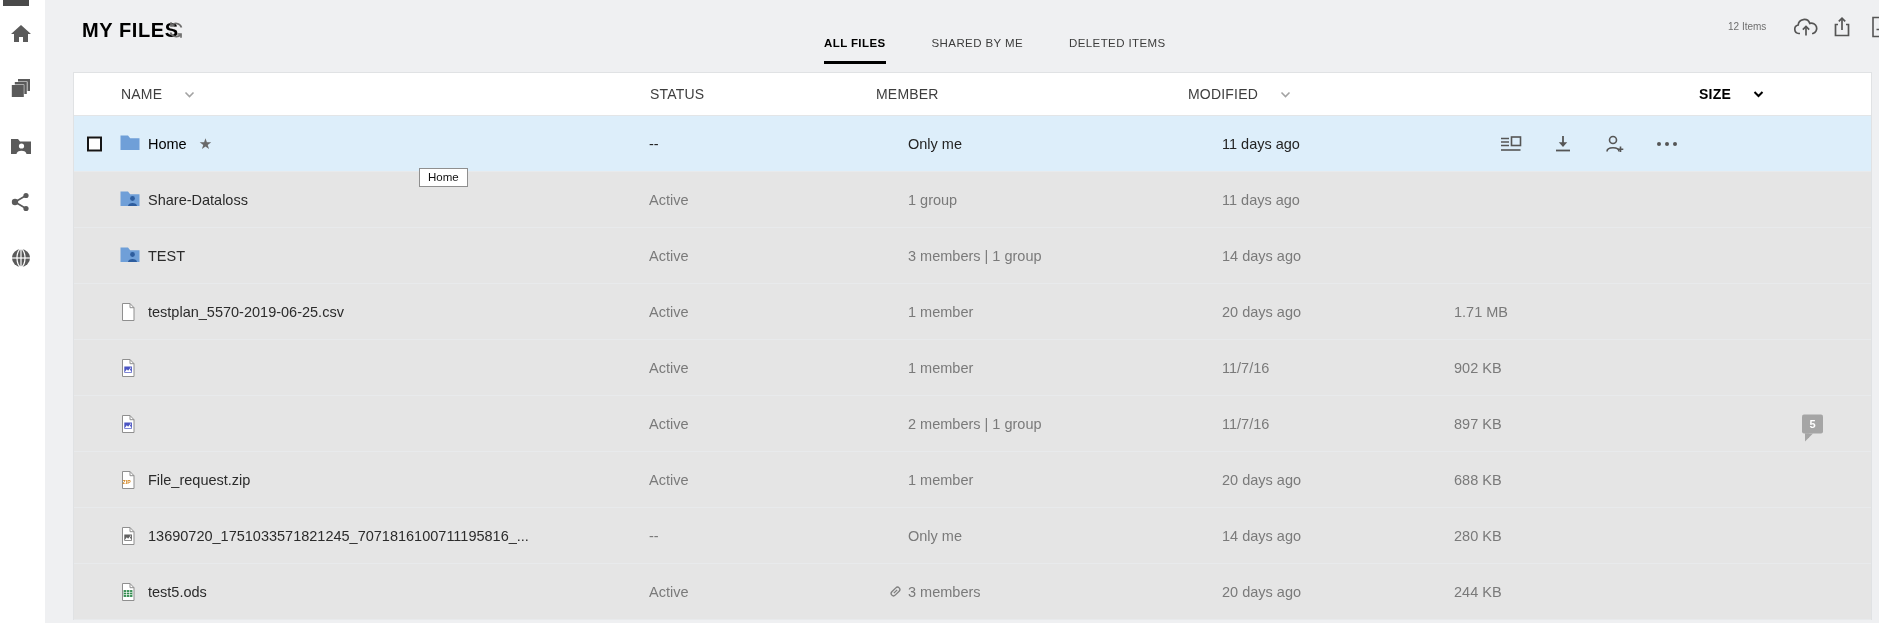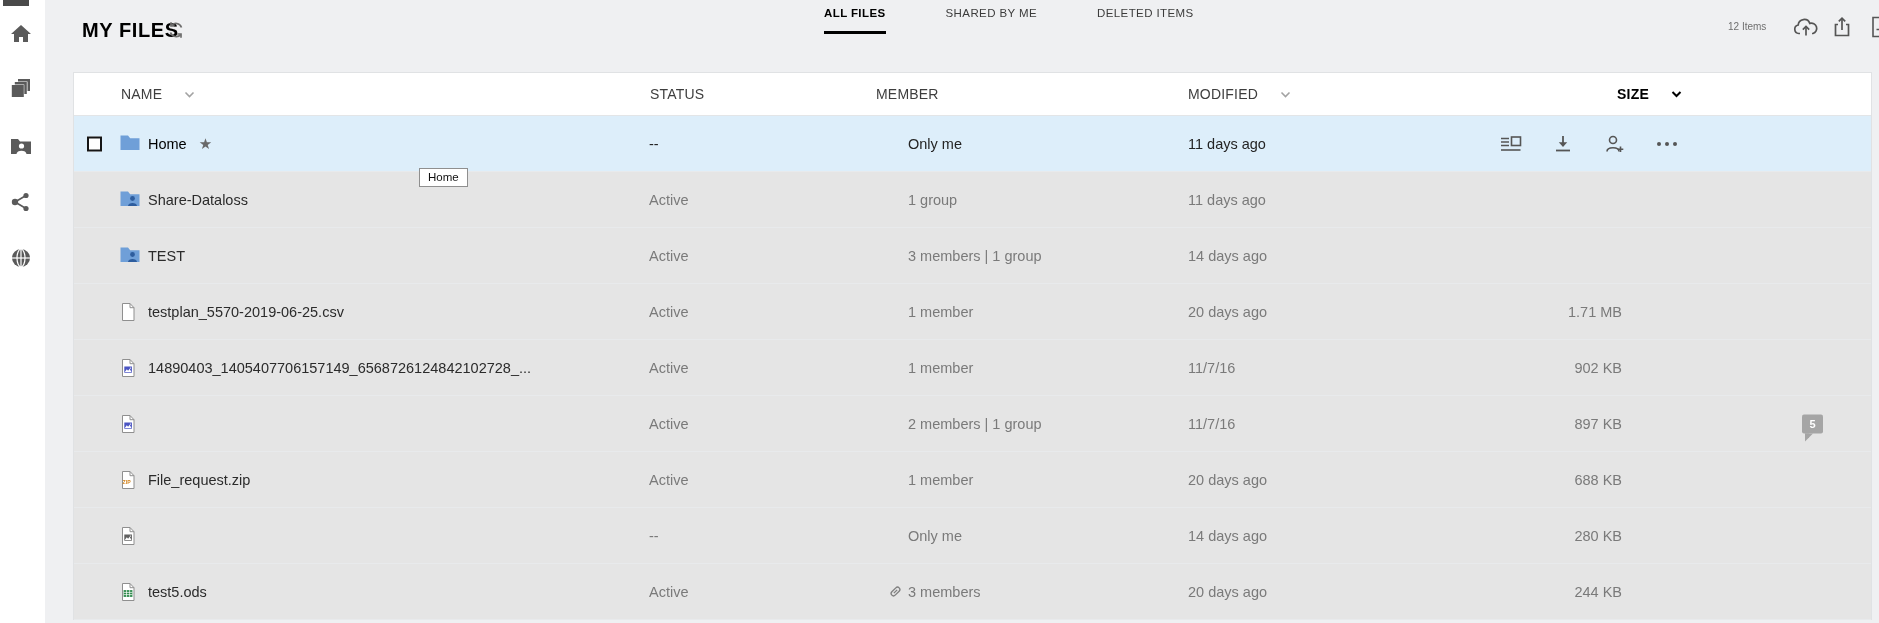--- a/index.html
+++ b/index.html
@@ -13,43 +13,43 @@
   
   .sidebar { position:absolute; left:0; top:0; width:45px; height:623px; background:#fff; z-index:2; }
   .sbitem { position:absolute; left:10px; width:22px; height:22px; cursor:pointer; }
   .sbitem:nth-child(1){ top:23px; } .sbitem:nth-child(2){ top:77px; }
   .sbitem:nth-child(3){ top:135px; } .sbitem:nth-child(4){ top:191px; }
   .sbitem:nth-child(5){ top:247px; }
   .notch { position:absolute; left:3px; top:0; width:26px; height:6px; background:#4a4a4a; z-index:3; }
   
   .pagetitle { position:absolute; left:82px; top:19px; font-size:20px; font-weight:bold; letter-spacing:.6px; color:#000; }
   .refresh { position:absolute; left:167px; top:21px; width:18px; height:18px; cursor:pointer; }
-  .tabbar { position:absolute; left:824px; top:7px; display:flex; gap:60px; }
+  .tabbar { position:absolute; left:824px; top:37px; display:flex; gap:46px; }
   .tab { font-size:11.5px; letter-spacing:.4px; color:#3c3c3c; padding-bottom:12px; cursor:pointer; white-space:nowrap; }
   .tab.active { font-weight:bold; color:#000; border-bottom:3px solid #000; }
   .itemscount { position:absolute; left:1728px; top:21px; font-size:10px; color:#6f6f6f; }
   .hacts { position:absolute; left:1793px; top:16px; display:flex; gap:12px; }
   .hact { width:26px; height:24px; cursor:pointer; }
   
   .table { position:absolute; left:73px; top:72px; width:1799px; background:#fff; border:1px solid #e0e2e4; border-bottom:none; }
   .thead { position:relative; height:43px; border-bottom:1px solid #e3e5e7; }
   .hcell { position:absolute; top:50%; transform:translateY(-50%); font-size:14px; color:#3e3e3e; letter-spacing:.2px; display:flex; align-items:center; gap:22px; white-space:nowrap; cursor:pointer; }
   .hname{ left:47px; } .hstatus{ left:576px; } .hmember{ left:802px; } .hmodified{ left:1114px;text-align:right; }
-  .hsize{ left:1543px; font-weight:bold; color:#000; }
+  .hsize{ left:1625px; font-weight:bold; color:#000; }
   .row { position:relative; height:56px; border-bottom:1px solid #e8eaec; background:#e5e5e5; }
   .row.selected { background:#ddeefa; }
   .cb { position:absolute; left:13px; top:50%; transform:translateY(-50%); width:15px; height:15px; border:2px solid #151515; background:#fff; cursor:pointer; }
   .ricon { position:absolute; left:46px; top:50%; transform:translateY(-50%); width:20px; height:19px; }
   .namewrap { position:absolute; left:74px; top:50%; transform:translateY(-50%); display:flex; align-items:center; font-size:14.5px; color:#2b2b2b; cursor:pointer; white-space:nowrap; }
   .row.selected .namewrap { color:#000; }
   .rstar { margin-left:12px; font-size:15px; color:#696969; cursor:pointer; font-family:"DejaVu Sans", sans-serif; }
   .cell { position:absolute; top:50%; transform:translateY(-50%); font-size:14.5px; color:#7a7a7a; white-space:nowrap; }
   .row.selected .cell { color:#242424; }
-  .status { left:575px; } .member { left:834px; } .modified { left:1114px; }
-  .size { left:1348px; width:200px; text-align:right; }
+  .status { left:575px; } .member { left:834px; } .modified { left:1148px; }
+  .size { left:1380px; width:200px; }
   .linkicon { position:absolute; left:-20px; top:0px; width:15px; height:15px; }
   .actions { position:absolute; left:1425px; top:50%; transform:translateY(-50%); display:flex; gap:28px; }
   .aicon { width:24px; height:20px; display:flex; align-items:center; justify-content:center; cursor:pointer; }
   .badge { position:absolute; left:1728px; top:50%; transform:translateY(-50%); width:21px; height:19px; background:#a5a5a5; border-radius:2px; color:#fff; font-size:11px; font-weight:bold; text-align:center; line-height:19px; cursor:pointer; }
   .badge:after { content:''; position:absolute; left:3px; top:100%; border:4px solid transparent; border-top-color:#a5a5a5; border-left-color:#a5a5a5; }
   .tooltip { position:absolute; left:419px; top:168px; background:#fff; border:1px solid #8f8f8f; font-size:11.5px; color:#111; padding:2px 8px 3px; z-index:20; white-space:nowrap; }
   svg { display:block; }
 </style>
 </head>
 <body>
@@ -274,24 +274,20 @@
 
     <span class="ricon">
           <svg viewBox="0 0 16 19" width="16" height="19">
             <path d="M2.5 1 H10 l4 4.2 V18 H2.5 z" fill="#fff" stroke="#8f8f8f" stroke-width="1"></path>
             <path d="M10 1 v4.2 h4" fill="none" stroke="#8f8f8f" stroke-width="1"></path>
             <rect x="4.3" y="8" width="7.6" height="6.2" fill="#4a54c2"></rect>
             <circle cx="10.4" cy="9.6" r="0.7" fill="#fff"></circle>
             <path d="M4.8 13.5 l2-2.7 1.3 1.5 1.5-2.1 1.9 3.3 z" fill="#fff"></path>
           </svg>
         </span>
-    <span class="namewrap">
-      <span class="rname">14890403_1405407706157149_6568726124842102728_...</span>
-
-    </span>
     <span class="cell status">Active</span>
     <span class="cell member">
       
       <span class="mtext">1 member</span>
     </span>
     <span class="cell modified">11/7/16</span>
     <span class="cell size">902 KB</span>
 
   </div>
       <div class="row">
@@ -341,20 +337,24 @@
 
     <span class="ricon">
           <svg viewBox="0 0 16 19" width="16" height="19">
             <path d="M2.5 1 H10 l4 4.2 V18 H2.5 z" fill="#fff" stroke="#8f8f8f" stroke-width="1"></path>
             <path d="M10 1 v4.2 h4" fill="none" stroke="#8f8f8f" stroke-width="1"></path>
             <rect x="4.3" y="8" width="7.6" height="6.2" fill="#606060"></rect>
             <circle cx="10.4" cy="9.6" r="0.7" fill="#fff"></circle>
             <path d="M4.8 13.5 l2-2.7 1.3 1.5 1.5-2.1 1.9 3.3 z" fill="#fff"></path>
           </svg>
         </span>
+    <span class="namewrap">
+      <span class="rname">13690720_1751033571821245_7071816100711195816_...</span>
+
+    </span>
     <span class="cell status">--</span>
     <span class="cell member">
       
       <span class="mtext">Only me</span>
     </span>
     <span class="cell modified">14 days ago</span>
     <span class="cell size">280 KB</span>
 
   </div>
       <div class="row">

